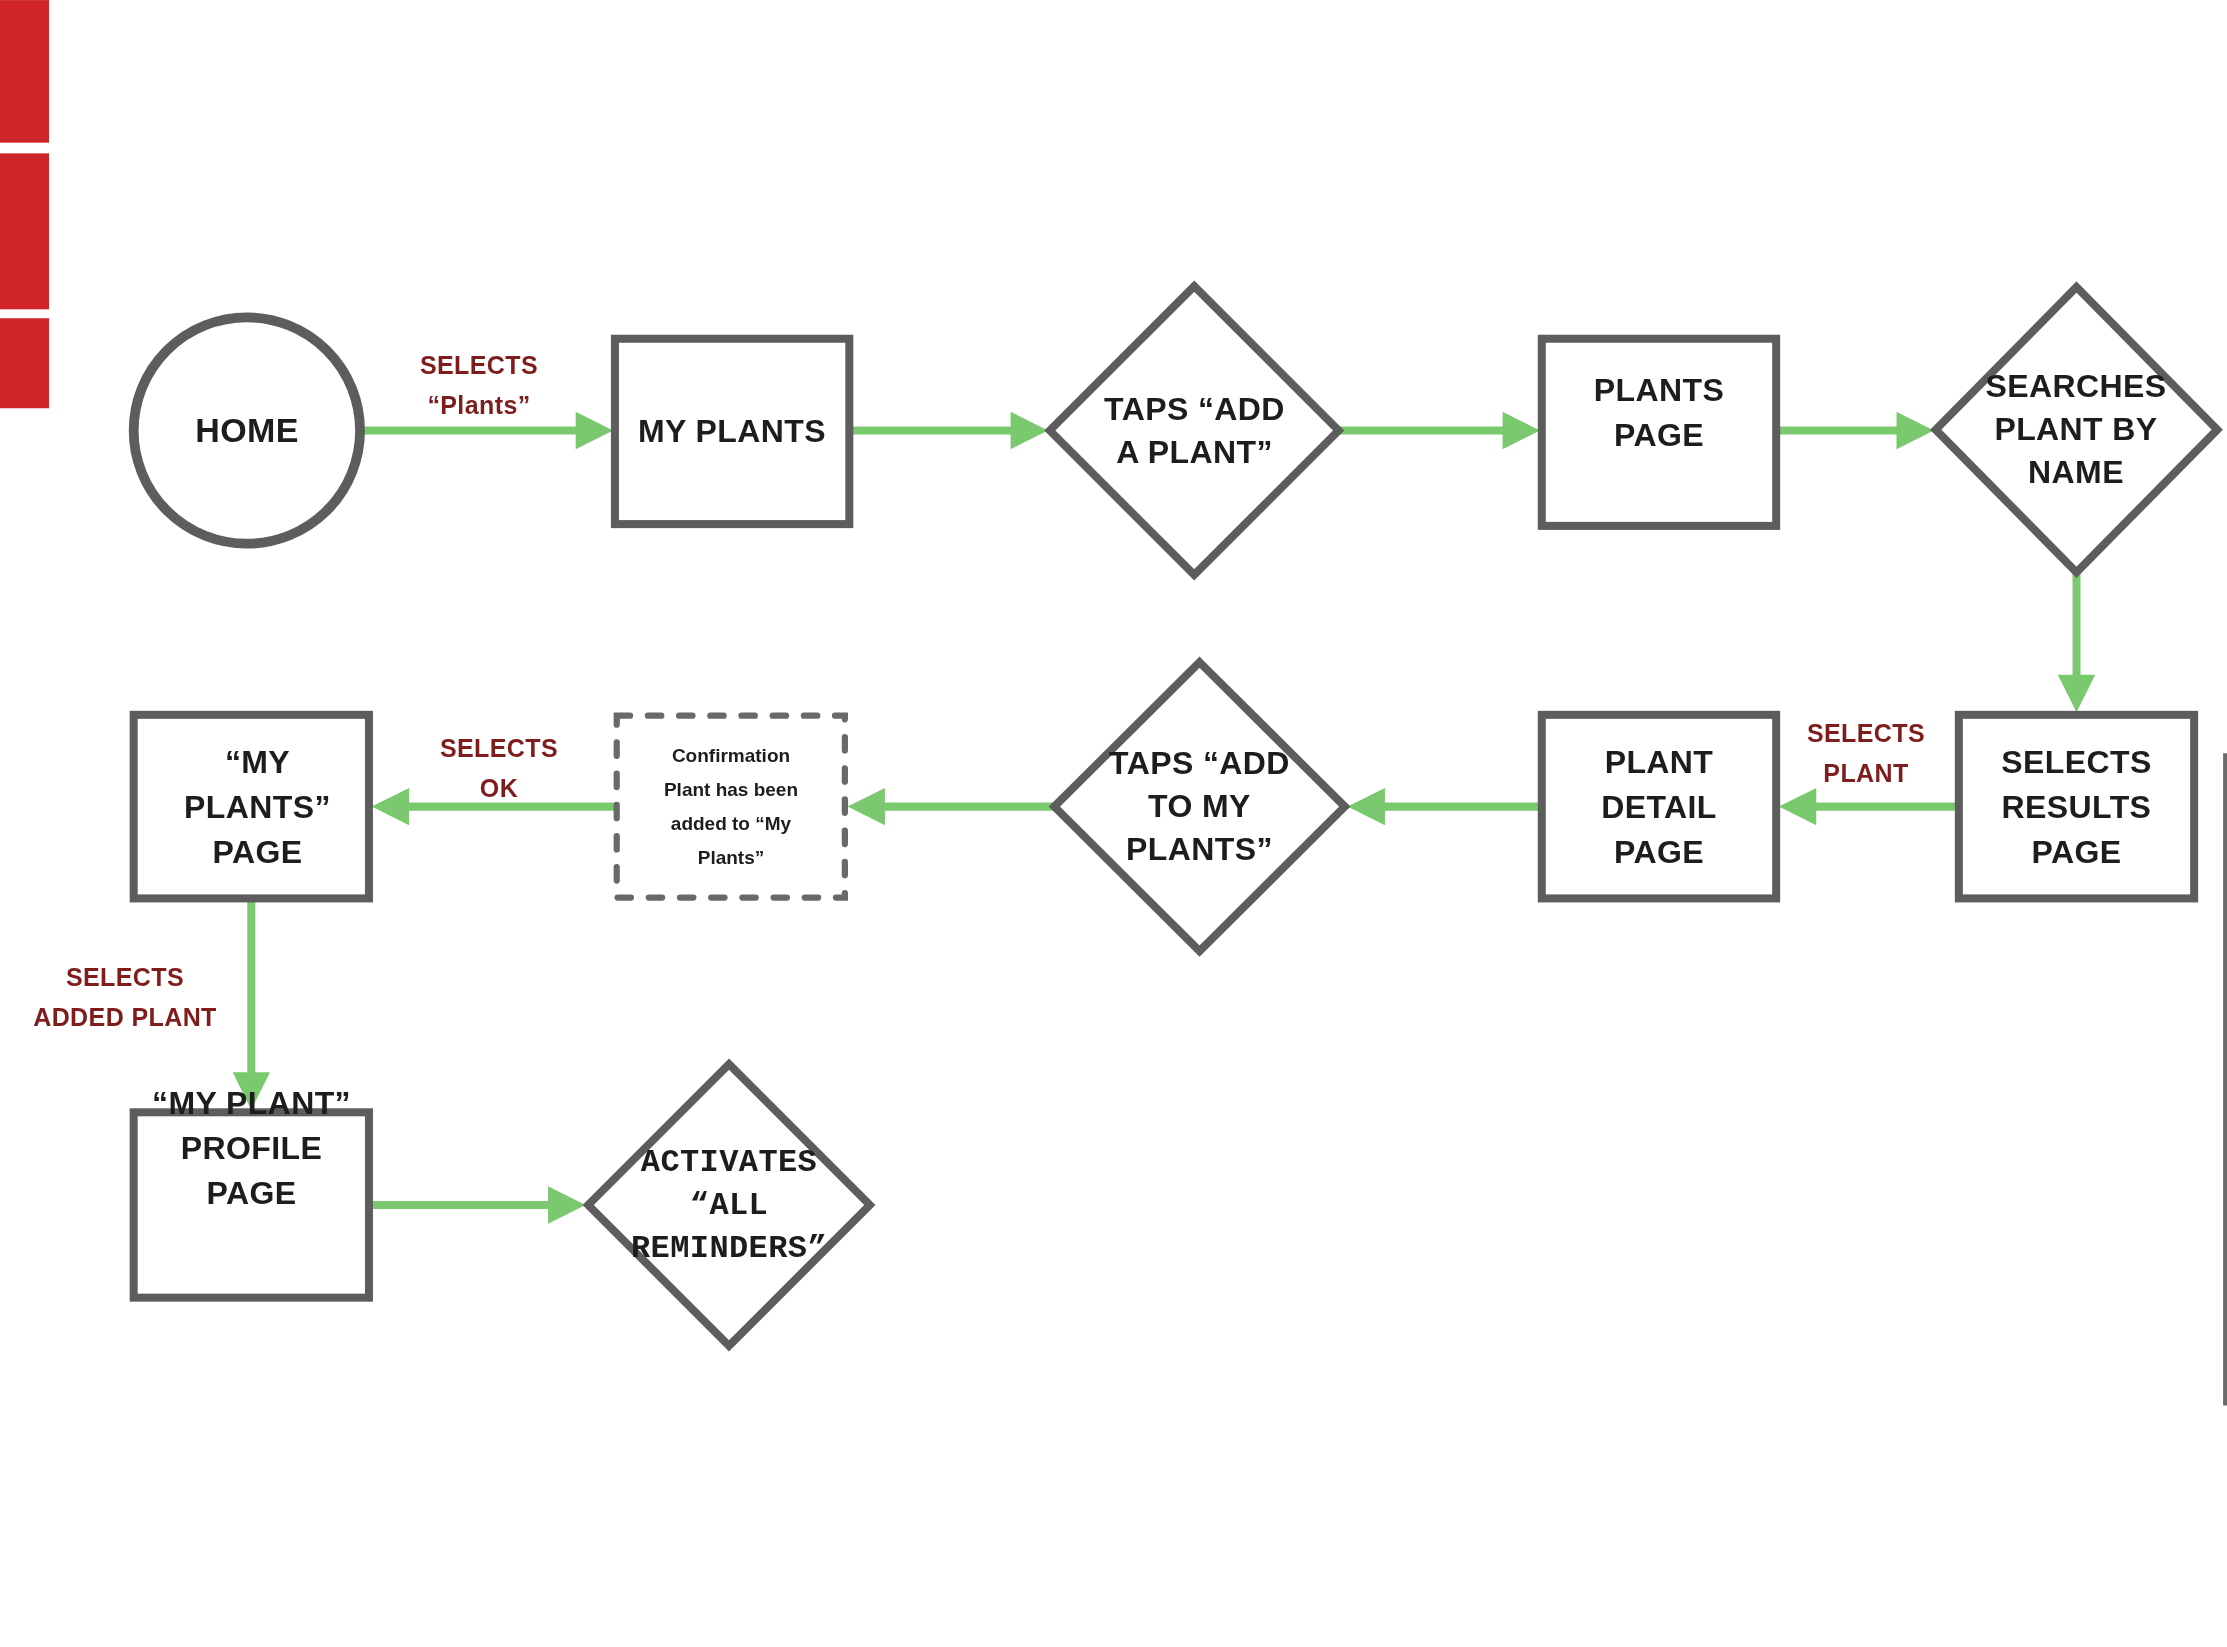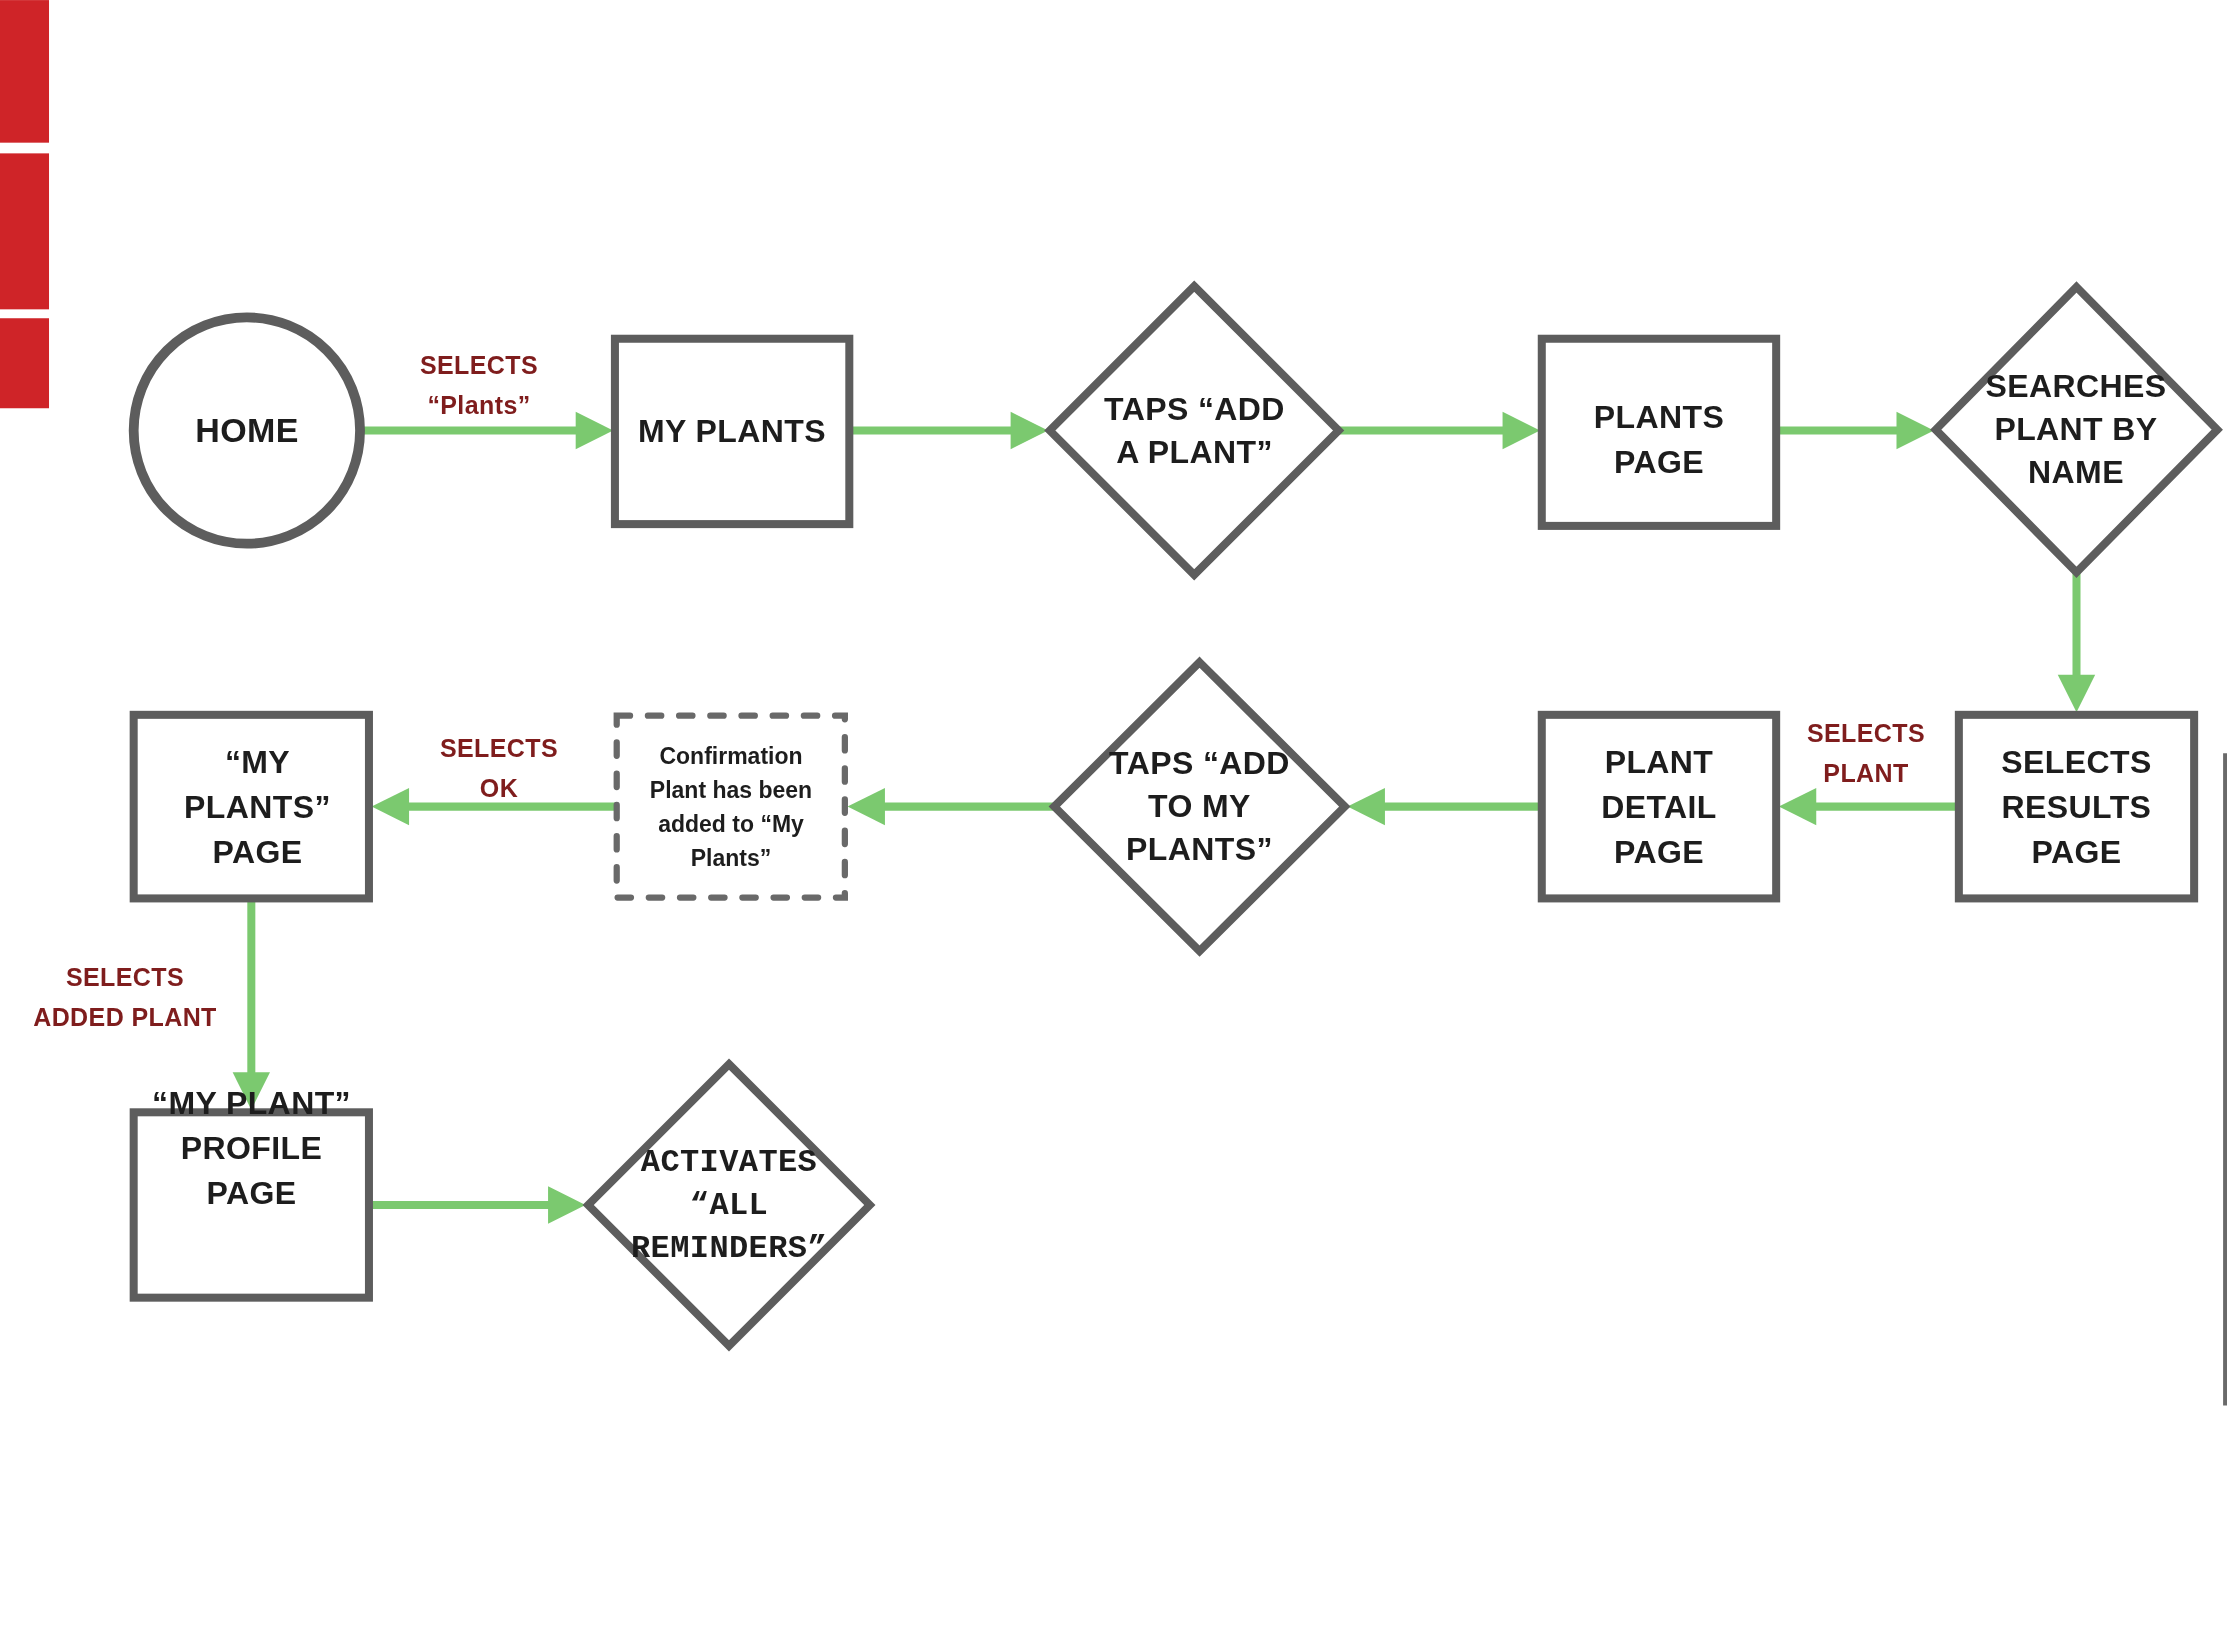--- a/index.html
+++ b/index.html
@@ -12,21 +12,21 @@
     position:absolute; display:flex; align-items:center; justify-content:center;
     text-align:center; white-space:pre-line; font-weight:700; color:#1d1d1d;
     font-size:32px; line-height:45px; letter-spacing:0.4px;
   }
   .dlabel { line-height:43px; }
   .elabel {
     position:absolute; transform:translate(-50%,-50%); text-align:center;
     white-space:pre-line; font-weight:700; color:#7f1d1d;
     font-size:25px; line-height:40px; letter-spacing:0.4px;
   }
-  .conf { font-size:23px; line-height:34px; letter-spacing:0; }
+  .conf { font-size:19px; line-height:34px; letter-spacing:0; }
   .big { font-size:34px; }
 </style>
 </head>
 <body>
 
 <div class="canvas">
 
   <svg class="layer" width="2228" height="1648" viewBox="0 0 2500 1849">
 
     <g>
@@ -96,21 +96,21 @@
       <rect x="150" y="802" width="264" height="206" stroke-width="9"></rect>
       <rect x="150" y="1248" width="264" height="208" stroke-width="9"></rect>
       <polygon points="818,1194 976,1352 818,1510 660,1352" stroke-width="9"></polygon>
     </g>
   </svg>
 
   <div class="nlabel big" style="left:134px;top:317px;width:226px;height:226px;">HOME</div>
   <div class="nlabel" style="left:615px;top:339px;width:234px;height:185px;">MY PLANTS</div>
   <div class="nlabel dlabel" style="left:1050px;top:286px;width:289px;height:289px;">TAPS “ADD
 A PLANT”</div>
-  <div class="nlabel" style="left:1542px;top:346px;width:234px;height:187px;">PLANTS
+  <div class="nlabel" style="left:1542px;top:319px;width:234px;height:187px;">PLANTS
 PAGE</div>
   <div class="nlabel dlabel" style="left:1935px;top:287px;width:282px;height:285px;">SEARCHES
 PLANT BY
 NAME</div>
   <div class="nlabel" style="left:1959px;top:715px;width:235px;height:184px;">SELECTS
 RESULTS
 PAGE</div>
   <div class="nlabel" style="left:1542px;top:715px;width:234px;height:184px;">PLANT
 DETAIL
 PAGE</div>

